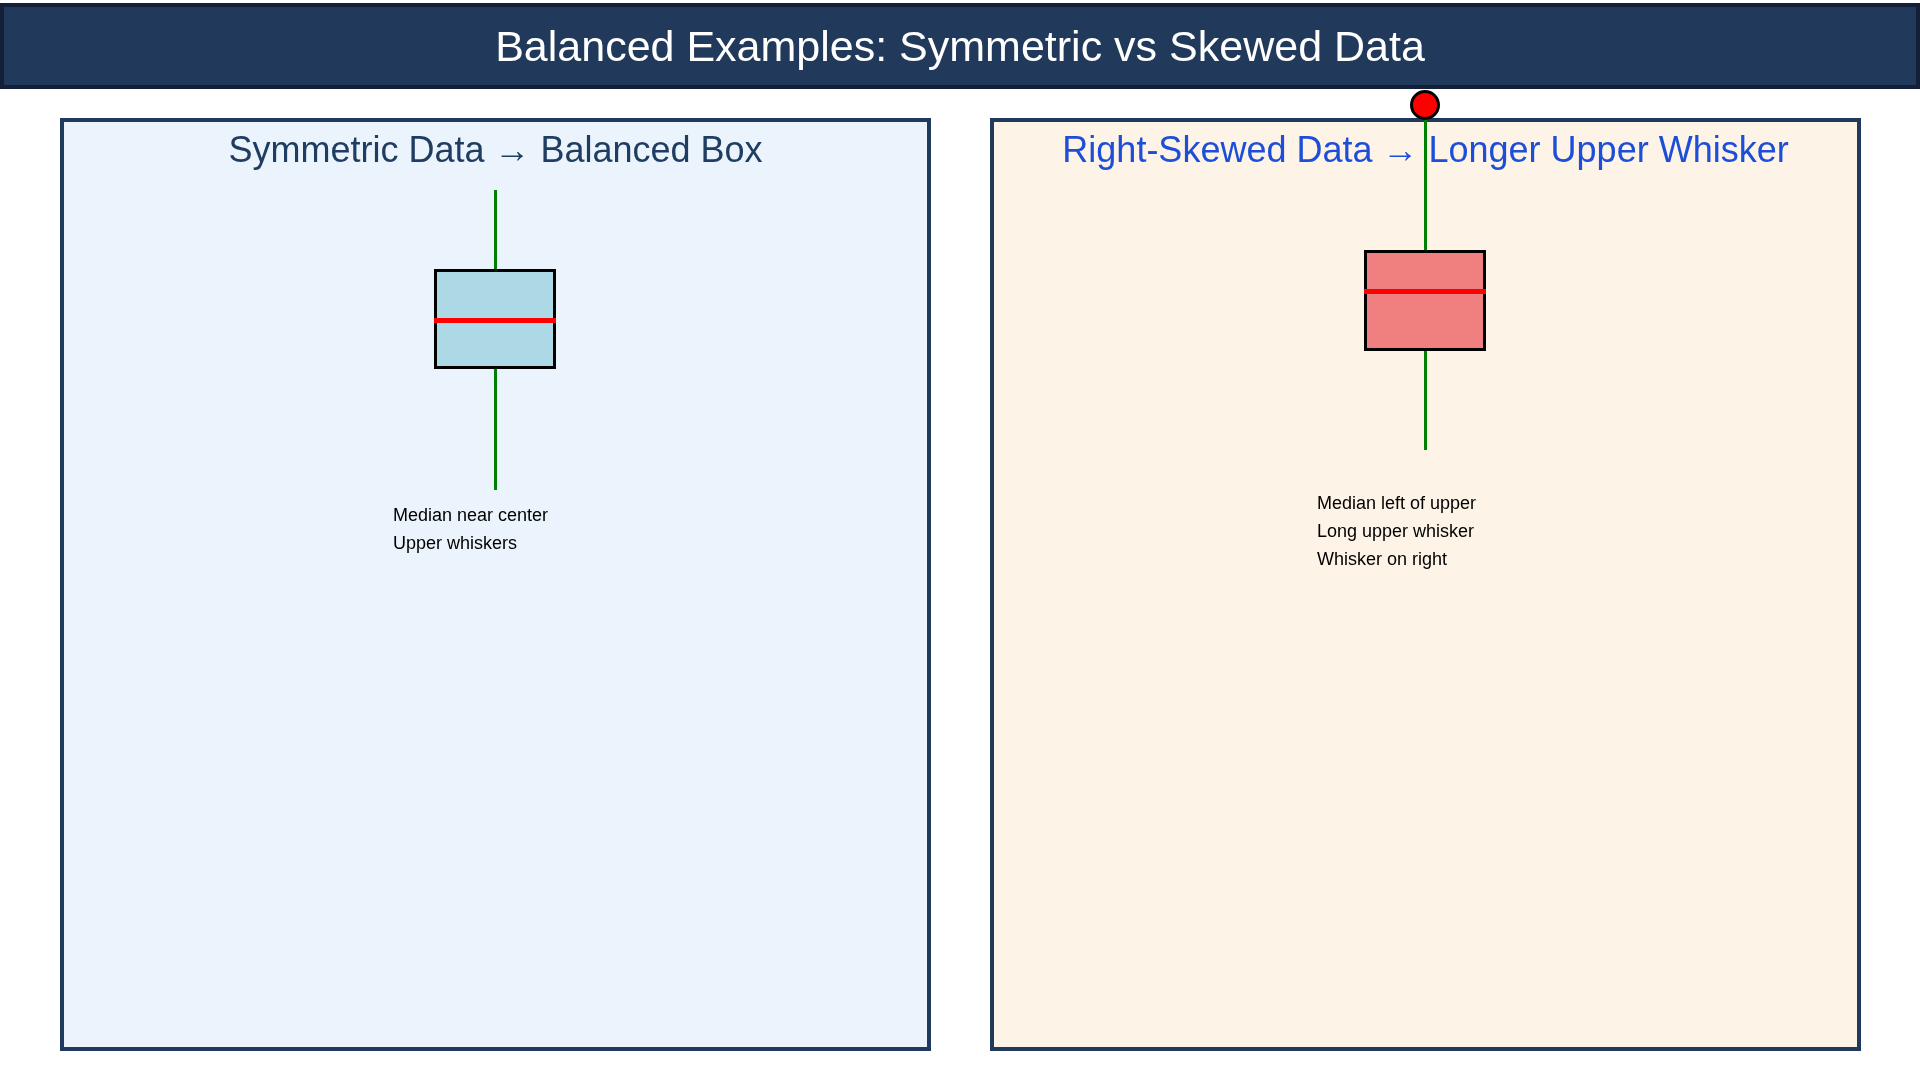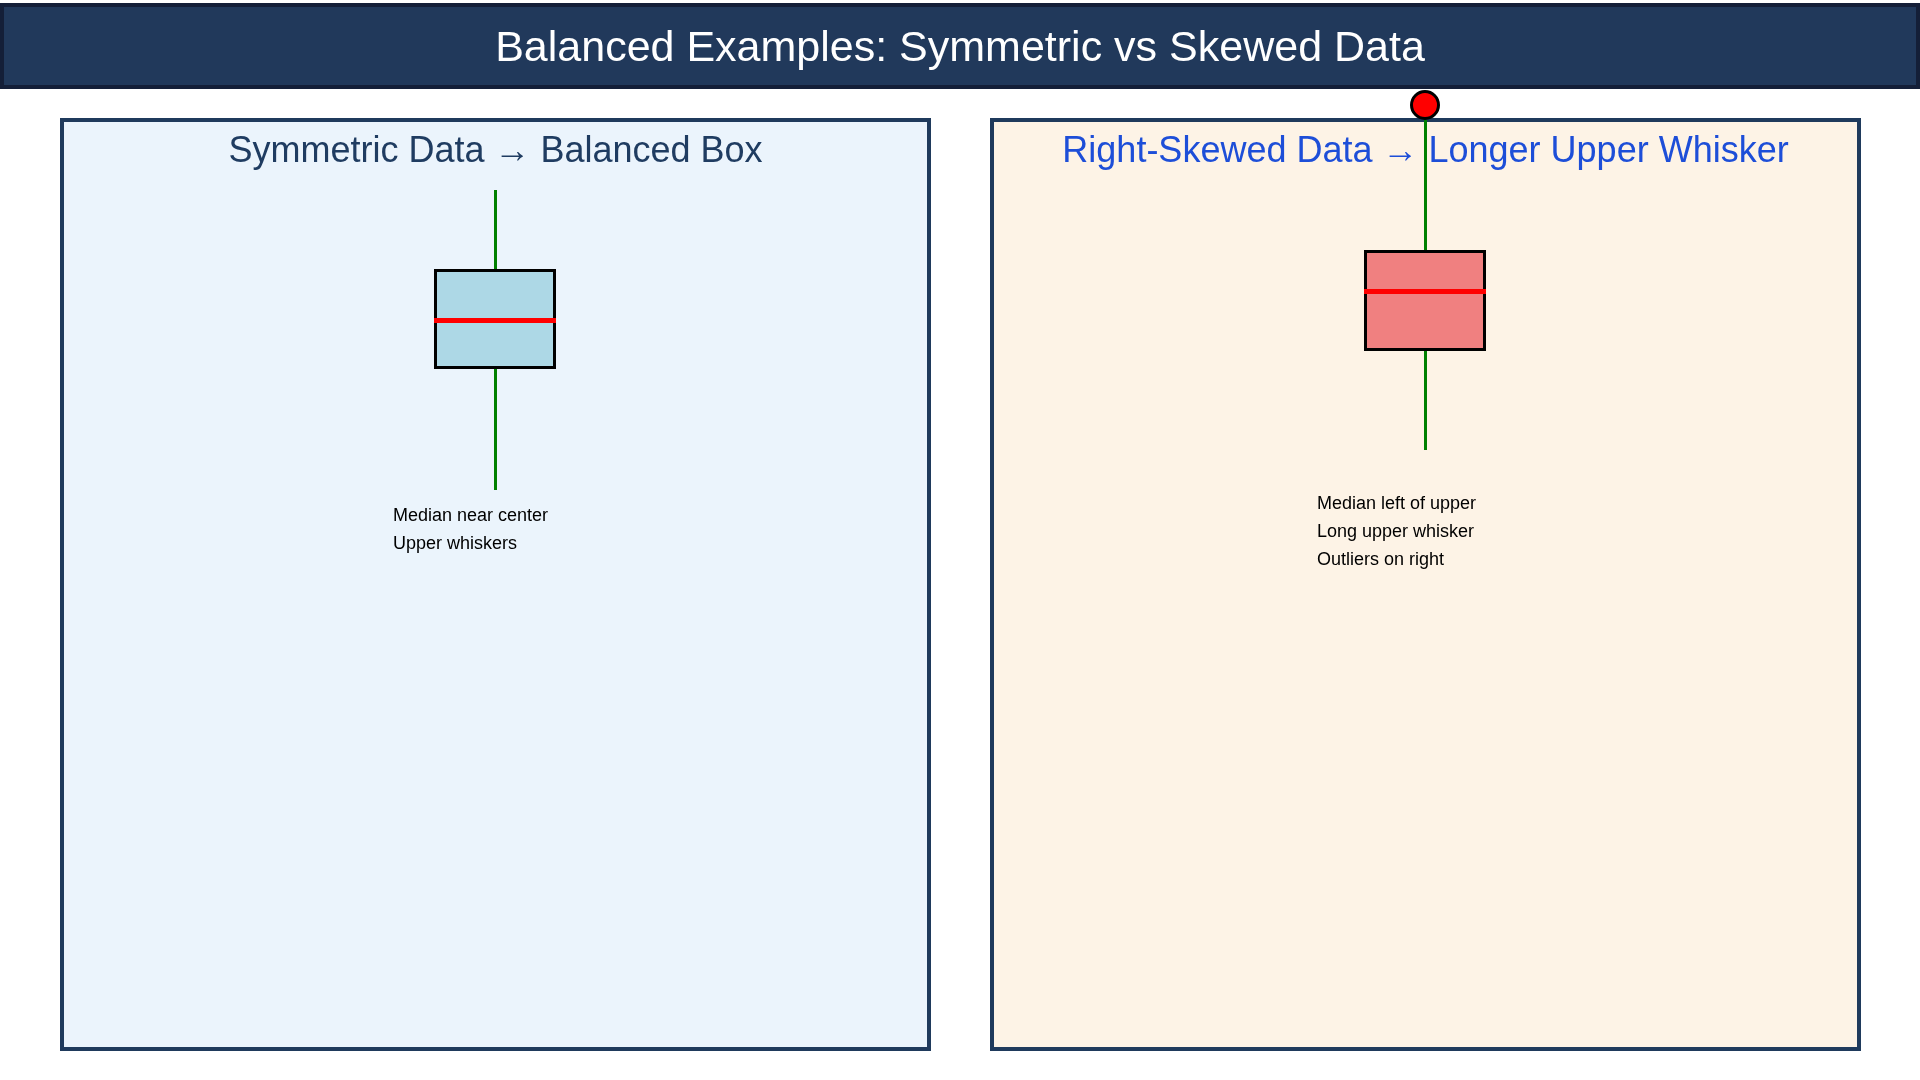--- a/index.html
+++ b/index.html
@@ -100,15 +100,15 @@
       <div>Upper whiskers</div>
     </div>
     <div class="bx-el bx-whisker" style="left: 1423.5px; top: 120px; height: 132px; background: rgb(0, 128, 0);"></div>
     <div class="bx-el bx-whisker" style="left: 1423.5px; top: 349px; height: 101px; background: rgb(0, 128, 0);"></div>
     <div class="bx-el bx-box" style="left: 1364px; top: 250px; width: 122px; height: 101px; background: rgb(240, 128, 128); border-color: rgb(0, 0, 0);"></div>
     <div class="bx-el bx-median" style="left: 1364px; top: 288.5px; width: 122px; background: rgb(255, 0, 0);"></div>
     <div class="bx-el bx-outlier" style="left: 1410px; top: 90px; width: 30px; height: 30px; background: rgb(255, 0, 0); border-color: rgb(0, 0, 0);"></div>
     <div class="bx-caption" style="left: 1317px; top: 489px;">
       <div>Median left of upper</div>
       <div>Long upper whisker</div>
-      <div>Outliers on right</div>
+      <div>Whisker on right</div>
     </div>
   </div>
 
 </body></html>

